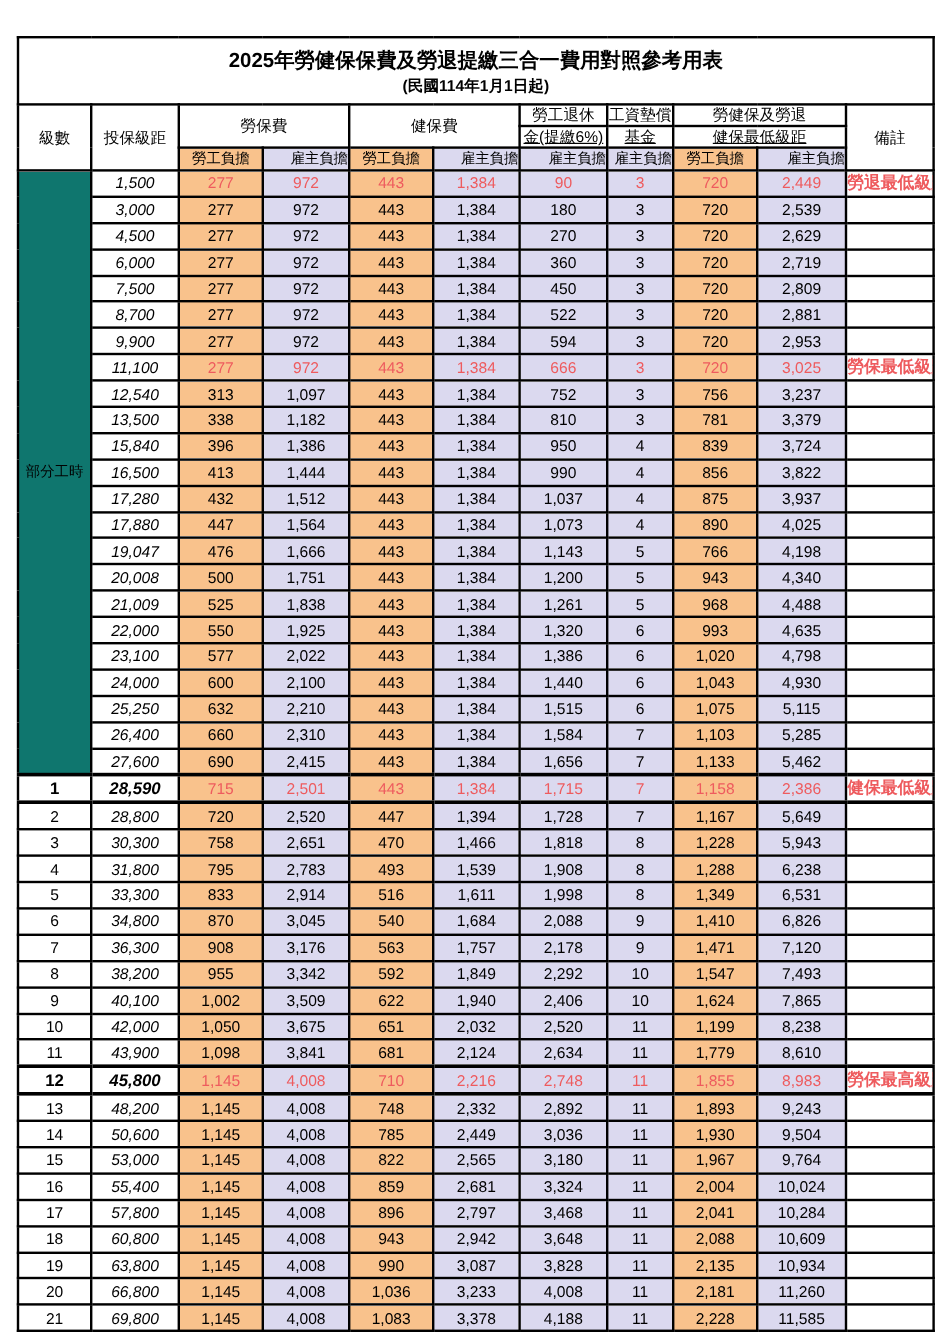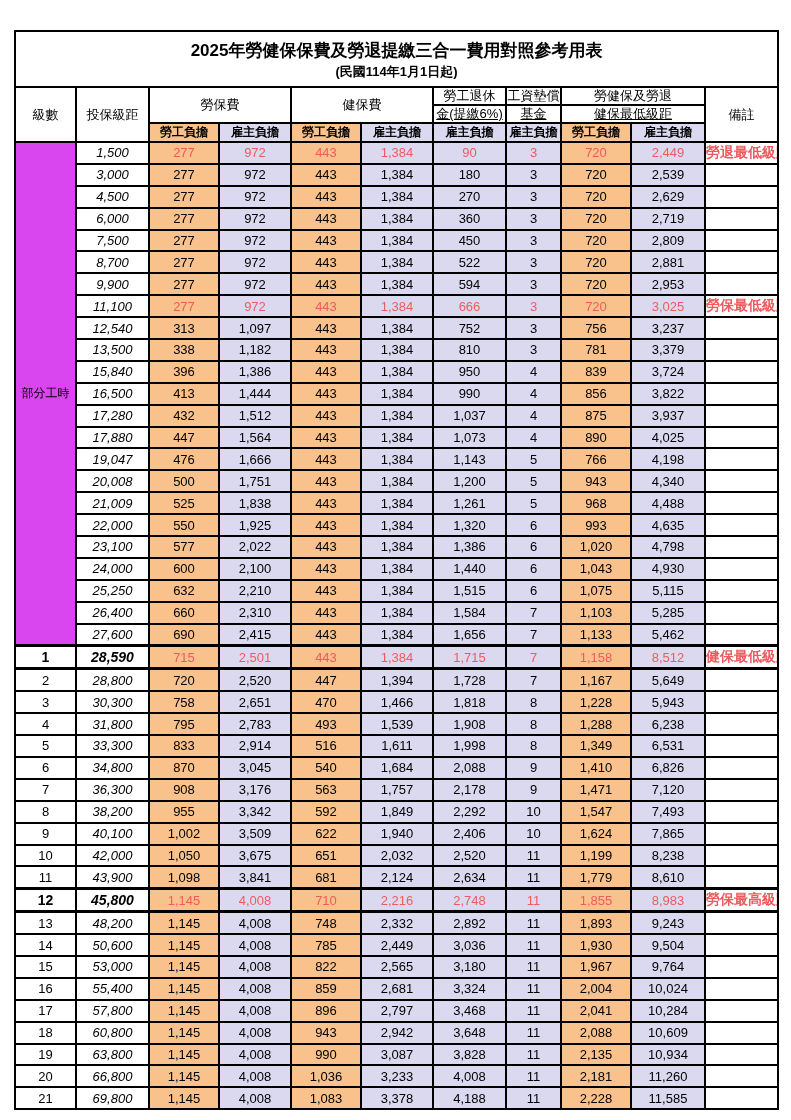--- a/index.html
+++ b/index.html
@@ -32,29 +32,29 @@
   col.c-pen{width:73px;}    col.c-fund{width:55px;}
   col.c-tot-e{width:70px;}  col.c-tot-r{width:74px;}
   col.c-remark{width:73px;}
 
   .title-cell{height:54px;border-bottom:2px solid var(--grid);}
   .title-main{font-size:17px;font-weight:bold;line-height:1.55;}
   .title-sub{font-size:13px;font-weight:bold;line-height:1.2;}
 
   .h1 th{height:16px;font-size:13px;font-weight:normal;line-height:1.05;}
   .h2 th{height:16px;font-size:13px;font-weight:normal;line-height:1.05;text-decoration:underline;}
-  .h3 th{height:17px;font-size:12px;font-weight:bold;}
+  .h3 th{height:17px;font-size:12px;font-weight:normal;}
   th.emp{background:var(--emp-bg);}
-  th.er{background:var(--er-bg);}
+  th.er{background:var(--er-bg);text-align:right;}
 
   tbody td{height:19.9px;font-size:13px;}
   td.emp{background:var(--emp-bg);}
   td.er{background:var(--er-bg);}
   td.level{font-size:13px;}
-  td.part-time{font-size:12px;background:#d946ef;}
+  td.part-time{font-size:12px;background:#0f766e;}
   td.bracket{font-size:13px;font-style:italic;}
   td.remark{font-size:14px;font-weight:bold;letter-spacing:0;}
   tr.red-row td.val,
   tr.red-row td.remark{color:var(--hl);}
   tr.section-row td{border-top:3px solid var(--grid);border-bottom:3px solid var(--grid);}
   tr.section-row td.level,
   tr.section-row td.bracket{font-weight:bold;font-size:14px;}
 </style>
 </head>
 <body>
@@ -388,21 +388,21 @@
         <tr class="red-row section-row">
           <td class="level">1</td>
           <td class="bracket">28,590</td>
           <td class="val emp">715</td>
           <td class="val er">2,501</td>
           <td class="val emp">443</td>
           <td class="val er">1,384</td>
           <td class="val er">1,715</td>
           <td class="val er">7</td>
           <td class="val emp">1,158</td>
-          <td class="val er">8,512</td>
+          <td class="val er">2,386</td>
           <td class="remark">健保最低級距</td>
         </tr>
         <tr>
           <td class="level">2</td>
           <td class="bracket">28,800</td>
           <td class="val emp">720</td>
           <td class="val er">2,520</td>
           <td class="val emp">447</td>
           <td class="val er">1,394</td>
           <td class="val er">1,728</td>

